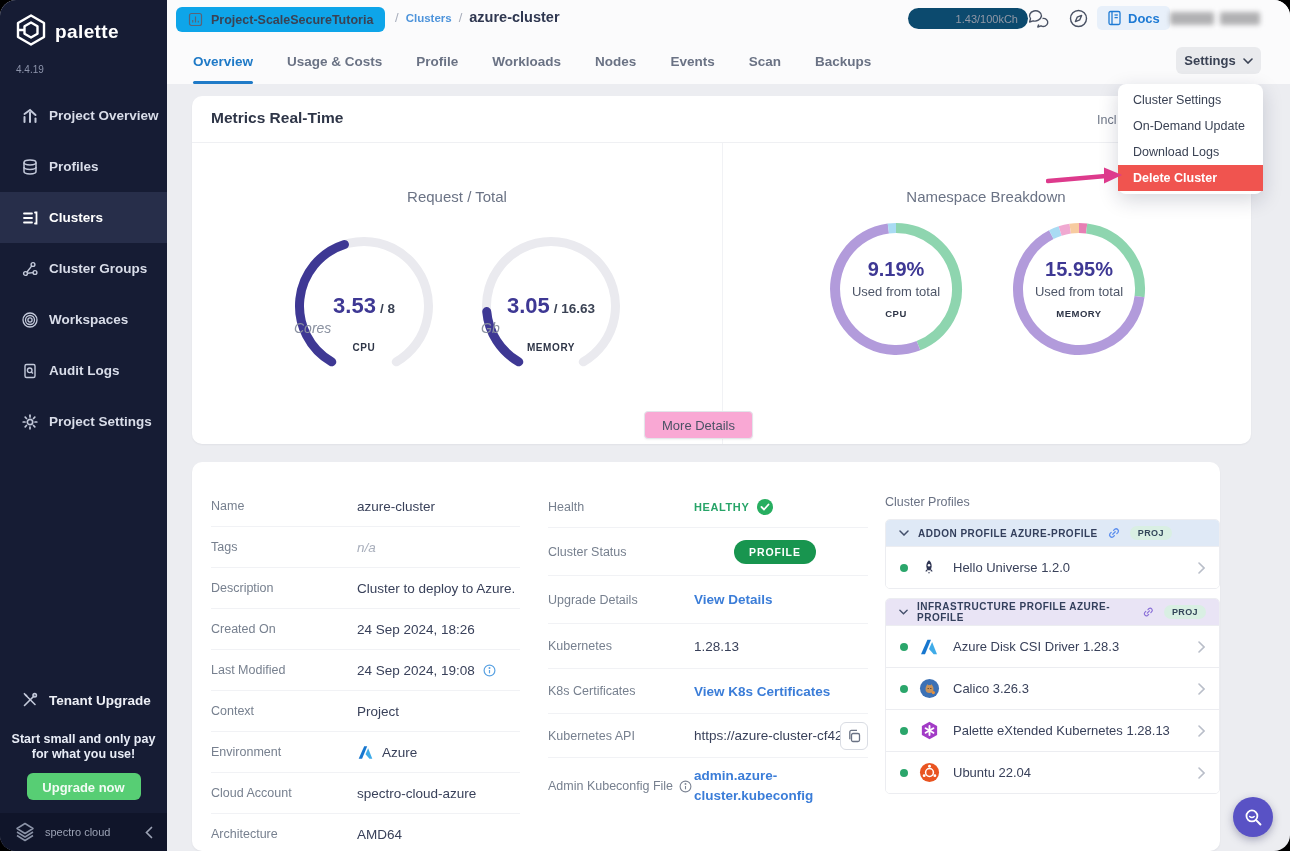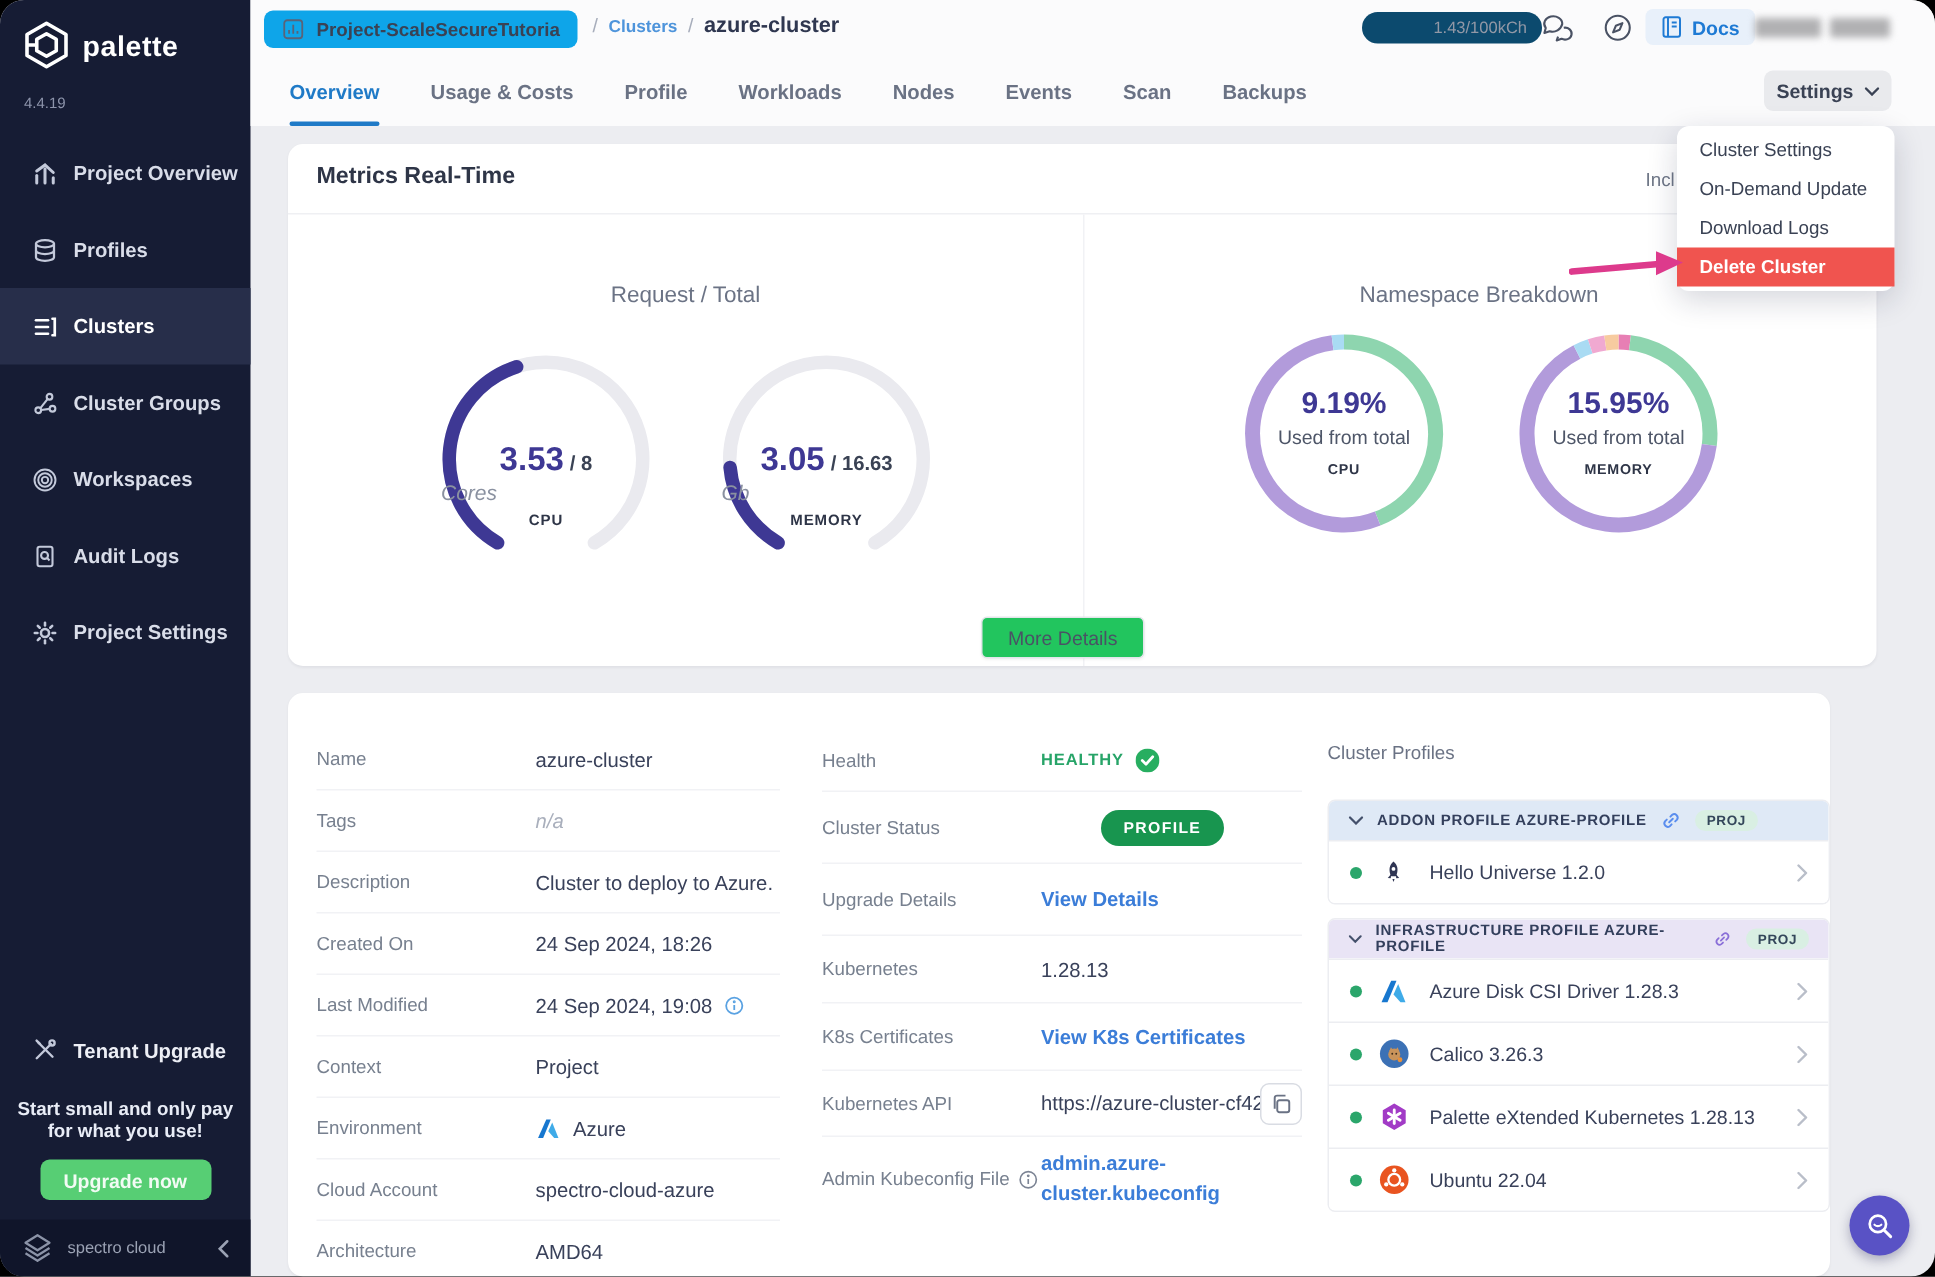--- a/index.html
+++ b/index.html
@@ -66,21 +66,21 @@
   .g-value{position:absolute;left:0;top:57px;width:100%;text-align:center;}
   .g-num{font-size:22px;font-weight:bold;color:#3E3894;}
   .g-total{font-size:13.5px;font-weight:600;color:#3A4254;margin-left:4px;}
   .g-unit{position:absolute;left:0;top:84px;width:100%;text-align:left;font-size:14px;color:#8A91A0;font-style:italic;}
   .g-cap{position:absolute;left:0;top:106px;width:100%;text-align:center;font-size:10px;font-weight:bold;color:#2E3547;letter-spacing:.6px;}
   .donut{position:absolute;width:134px;height:134px;}
   .donut svg{position:absolute;left:0;top:0;}
   .d-value{position:absolute;left:0;top:36px;width:100%;text-align:center;font-size:20px;font-weight:bold;color:#3E3894;}
   .d-label{position:absolute;left:0;top:62px;width:100%;text-align:center;font-size:13px;color:#4E5668;}
   .d-cap{position:absolute;left:0;top:86px;width:100%;text-align:center;font-size:9.5px;font-weight:bold;color:#2E3547;letter-spacing:.5px;}
-  .more-btn{position:absolute;left:462px;top:315px;height:28px;padding:0 17px;background:#22c55e;
+  .more-btn{position:absolute;left:452px;top:315px;height:28px;padding:0 17px;background:#f9a8d4;
     border:1px solid #E3E5EA;border-radius:4px;font-size:13px;color:#4A5265;font-family:inherit;
     box-shadow:0 1px 2px rgba(0,0,0,.05);cursor:pointer;}
 
   
   .details-card{position:absolute;left:192px;top:462px;width:1028px;height:389px;background:#fff;
     border-radius:10px;box-shadow:0 1px 2px rgba(16,24,40,.05);}
   .col{position:absolute;top:24px;}
   .col-left{left:19px;width:309px;}
   .col-mid{left:356px;width:320px;}
   .drow{display:flex;align-items:center;border-bottom:1px solid #F1F2F5;min-height:40px;position:relative;}
@@ -93,21 +93,21 @@
     color:#fff;font-size:10.5px;font-weight:bold;letter-spacing:.9px;}
   .link{color:#3B7DD8;font-weight:600;font-size:13.5px;cursor:pointer;}
   .port-chip{color:#3B7DD8;background:#EAF2FC;padding:1px 5px;border-radius:3px;font-size:13px;cursor:pointer;}
   .api-val{font-size:13.5px;color:#39415A;width:150px;white-space:nowrap;overflow:hidden;}
   .copy-btn{position:absolute;right:0;width:26px;height:26px;background:#fff;border:1px solid #D9DCE3;
     border-radius:6px;display:flex;align-items:center;justify-content:center;cursor:pointer;}
   .kcfg{width:135px;line-height:1.45;}
 
   
   .profiles{position:absolute;left:693px;top:33px;width:335px;}
-  .p-title{font-size:12.5px;color:#6A7284;margin-bottom:24px;}
+  .p-title{font-size:12.5px;color:#6A7284;margin-bottom:10px;}
   .p-section{border:1px solid #ECEDF1;border-radius:5px;overflow:hidden;margin-bottom:9px;}
   .p-head{height:26px;display:flex;align-items:center;padding:0 13px;gap:9px;cursor:pointer;}
   .p-head.blue{background:#DFE9F6;}
   .p-head.purple{background:#E9E4F5;}
   .p-head .ptxt{font-size:10px;font-weight:bold;color:#333F5C;letter-spacing:.5px;}
   .proj-badge{background:#D9EFE3;color:#33465A;font-size:9px;font-weight:bold;border-radius:8px;padding:2px 8px;letter-spacing:.4px;}
   .p-row{height:41px;background:#fff;display:flex;align-items:center;padding:0 14px;border-top:1px solid #ECEDF1;cursor:pointer;}
   .p-dot{width:8px;height:8px;border-radius:50%;background:#2BA66B;flex:none;}
   .p-ico{margin-left:11px;width:22px;height:22px;flex:none;display:flex;align-items:center;}
   .p-name{margin-left:12px;font-size:13px;color:#39415A;}

